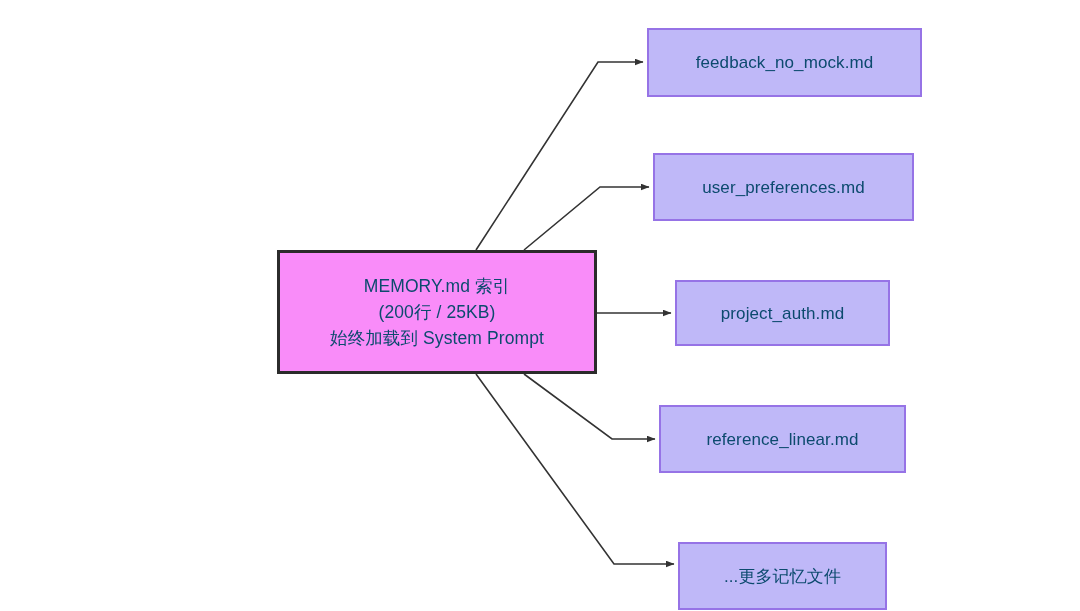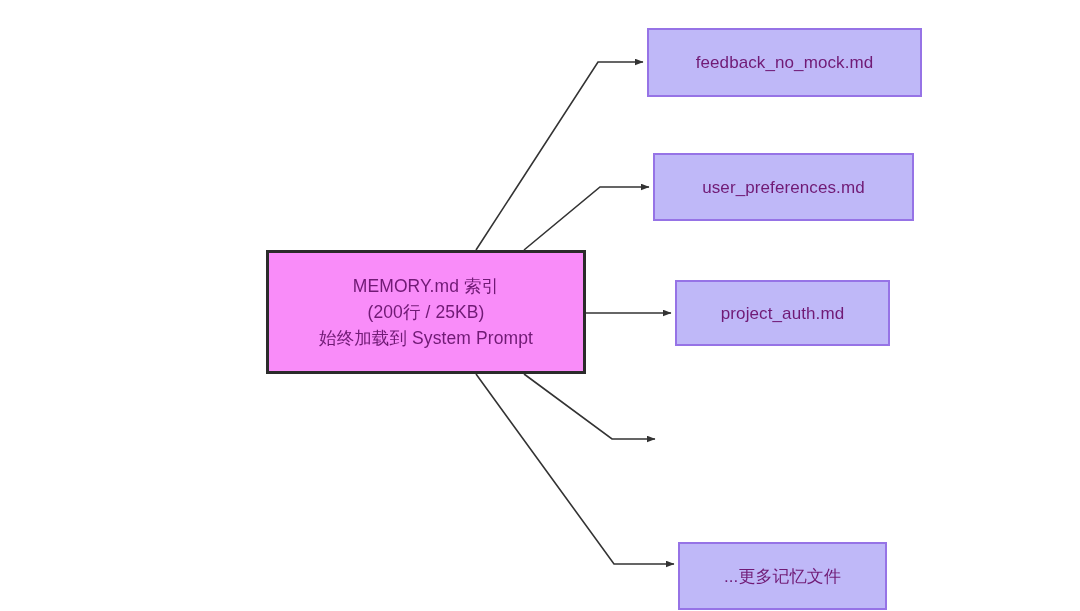--- a/index.html
+++ b/index.html
@@ -30,27 +30,28 @@
     position: absolute;
     box-sizing: border-box;
     display: flex;
     align-items: center;
     justify-content: center;
     text-align: center;
   }
   .node-root {
     background: #f98cf9;
     border: 3px solid #2b2b2b;
+    margin-left: 11px;
   }
   .node-leaf {
     background: #bfb8f8;
     border: 2px solid #9673e6;
   }
   .node-label {
-    color: #701a75;
+    color: #0c4a6e;
     font-size: 17px;
     line-height: 25px;
     letter-spacing: 0.1px;
     white-space: pre-line;
   }
   .node-root .node-label {
     font-size: 17.5px;
     line-height: 26px;
   }
 </style>
@@ -83,18 +84,21 @@
   </div>
 
   <div class="node node-leaf" style="left:653px; top:153px; width:261px; height:68px;">
     <div class="node-label">user_preferences.md</div>
   </div>
 
   <div class="node node-leaf" style="left:675px; top:280px; width:215px; height:66px;">
     <div class="node-label">project_auth.md</div>
   </div>
 
+  <div class="node node-leaf" style="left:659px; top:405px; width:247px; height:68px;">
+    <div class="node-label">reference_linear.md</div>
+  </div>
 
   <div class="node node-leaf" style="left:678px; top:531px; width:209px; height:68px;margin-top:11px;">
     <div class="node-label">...更多记忆文件</div>
   </div>
 
 </div>
 
 </body></html>

